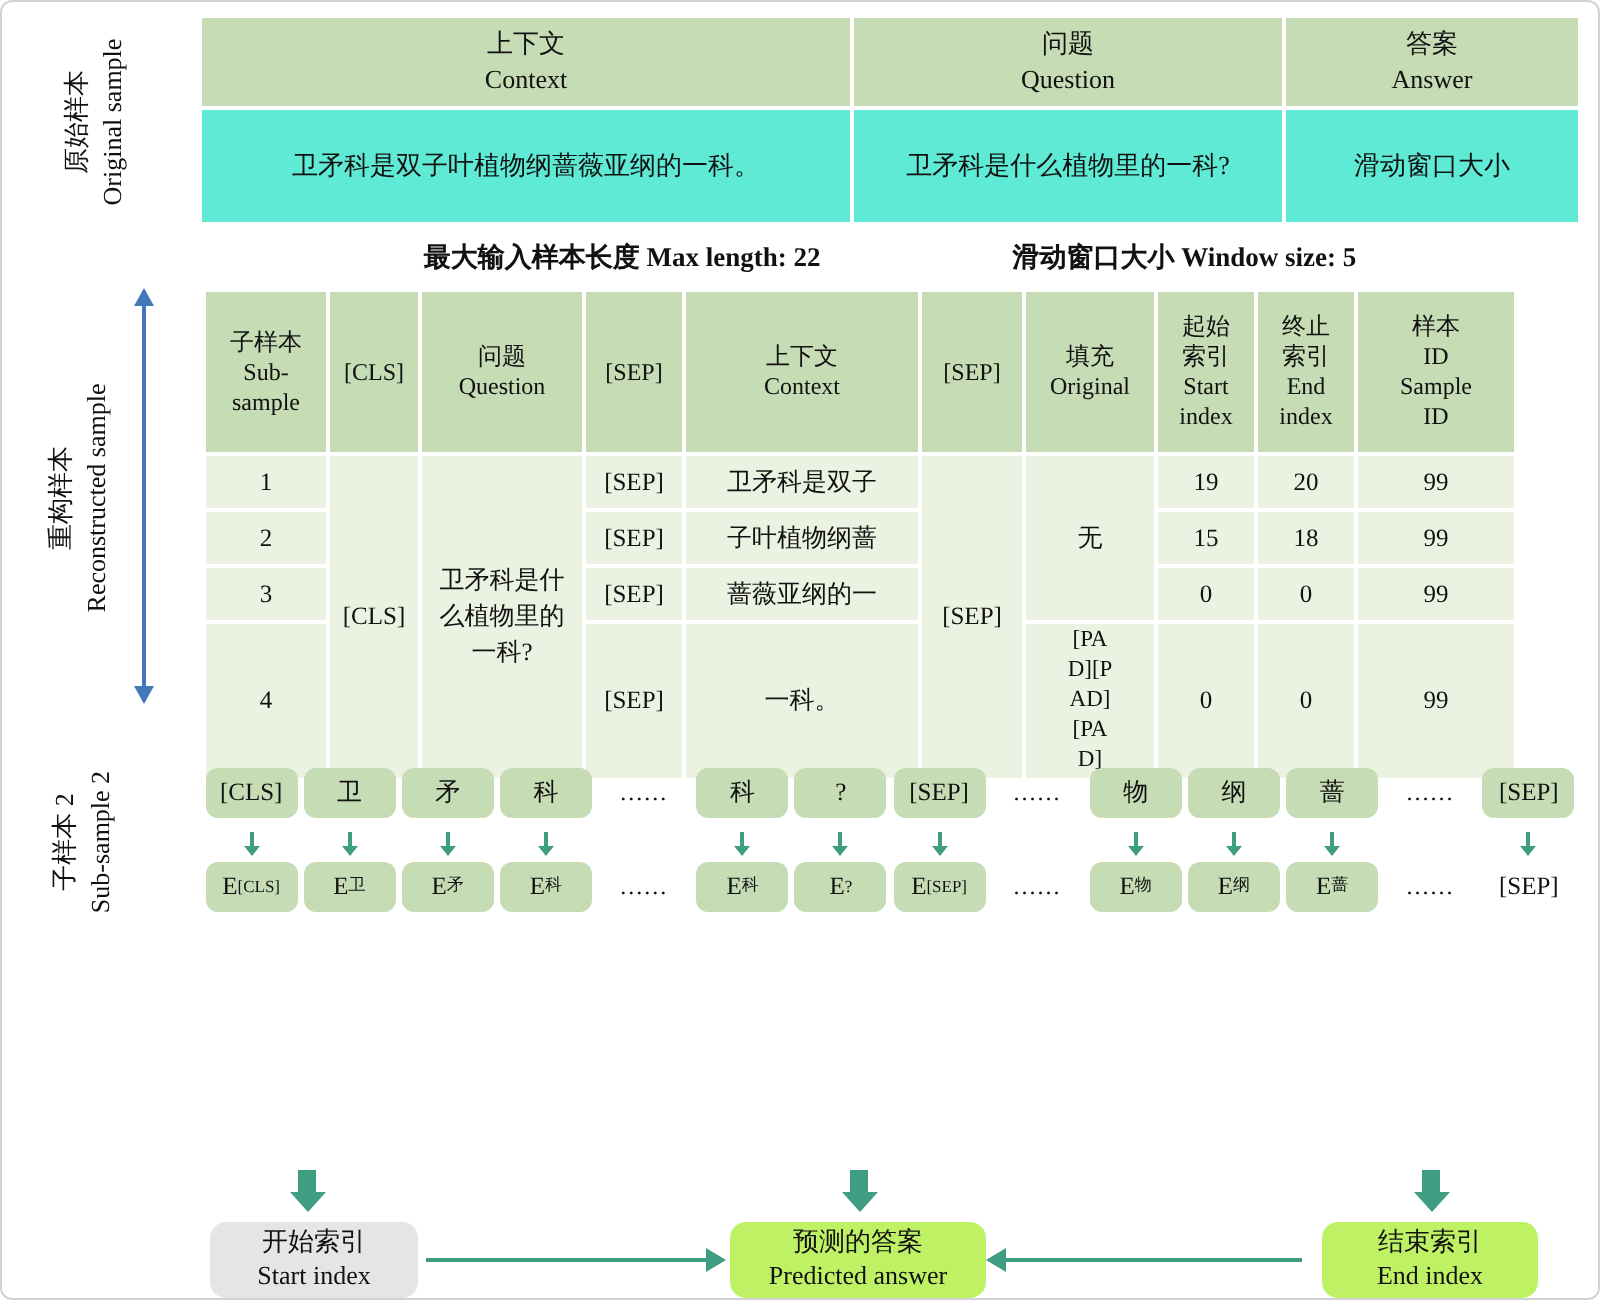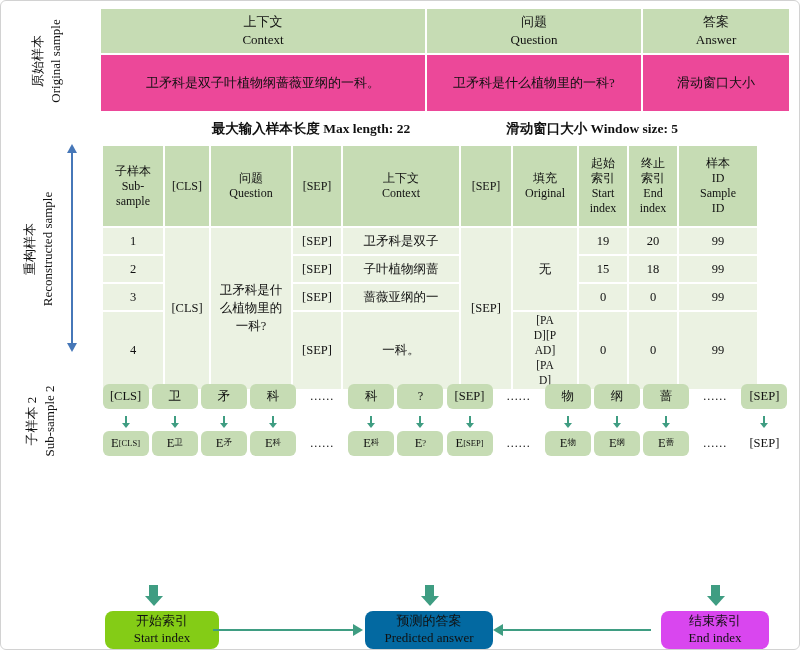--- a/index.html
+++ b/index.html
@@ -9,21 +9,21 @@
     font-family:"Liberation Serif","DejaVu Serif",serif; color:#111;
   }
   [data-bind] { white-space:pre-line; }
 
   
   .orig-table { position:absolute; left:100px; top:8px; width:688px; display:grid;
     grid-template-columns:324px 214px 146px; gap:2px; }
   .cell { display:flex; align-items:center; justify-content:center; text-align:center;
     font-size:13px; line-height:1.35; padding:2px 4px; box-sizing:border-box; }
   .hdr { background:#c6dcb4; height:44px; }
-  .bdy { background:#ec4899; height:56px; }
+  .bdy { background:#5eead4; height:56px; }
 
   
   .params { position:absolute; left:100px; top:119px; width:688px; display:flex;
     justify-content:center; gap:96px; font-weight:bold; font-size:13.5px; }
 
   
   table.recon { position:absolute; left:100px; top:143px; width:658px;
     border-collapse:separate; border-spacing:2px; table-layout:fixed; }
   .recon th, .recon td { background:#ebf2e2; text-align:center; vertical-align:middle;
     padding:1px 5px; font-weight:normal; font-size:12.5px; line-height:1.3; overflow:hidden; }
@@ -52,23 +52,23 @@
   
   .bar { position:absolute; left:100px; width:688px; background:#c3d6c6; border-radius:16px;
     display:flex; flex-direction:column; align-items:center; justify-content:center;
     text-align:center; }
   #forestbert-bar { top:487px; height:30px; font-size:14px; }
   #feature-bar { top:541px; height:40px; font-size:13px; line-height:1.4; }
 
   
   .out-box { position:absolute; top:610px; border-radius:8px; display:flex; align-items:center;
     justify-content:center; text-align:center; font-size:13px; line-height:1.3; }
-  #start-box { left:104px; width:114px; height:38px; background:#84cc16; }
-  #pred-box  { left:364px; width:128px; height:38px; background:#0369a1; }
-  #end-box   { left:660px; width:108px; height:38px; background:#d946ef; }
+  #start-box { left:104px; width:104px; height:38px; background:#e5e5e5; }
+  #pred-box  { left:364px; width:128px; height:38px; background:#bef264; }
+  #end-box   { left:660px; width:108px; height:38px; background:#bef264; }
 
   
   .big-arrow { position:absolute; top:584px; width:9px; height:11px; background:#3f9d82; }
   .big-arrow::after { content:''; position:absolute; top:11px; left:-4.5px;
     border-left:9px solid transparent; border-right:9px solid transparent; border-top:10px solid #3f9d82; }
   #big-arrow-left { left:148px; }
   #big-arrow-center { left:424px; }
   #big-arrow-right { left:710px; }
 
   .h-arrow { position:absolute; top:628px; height:2px; background:#3f9d82; }

